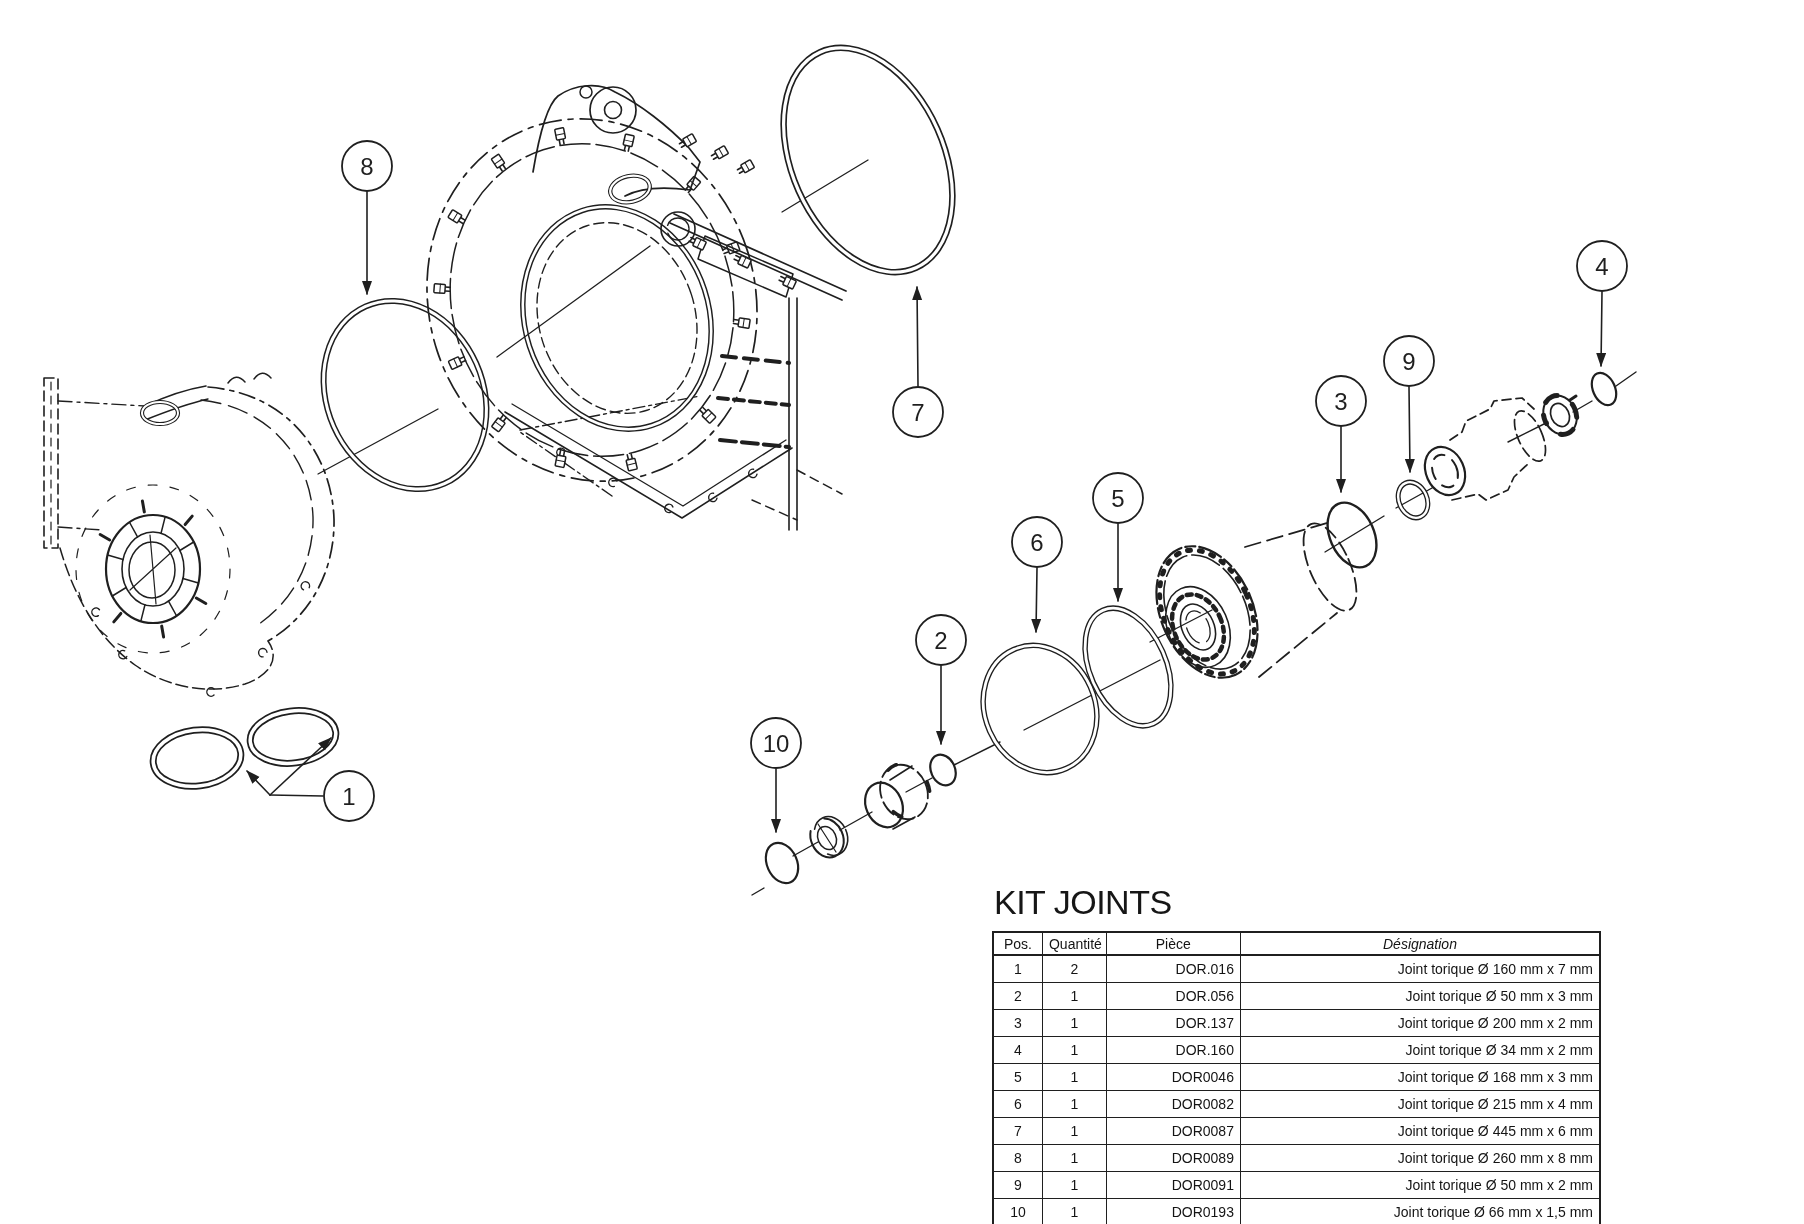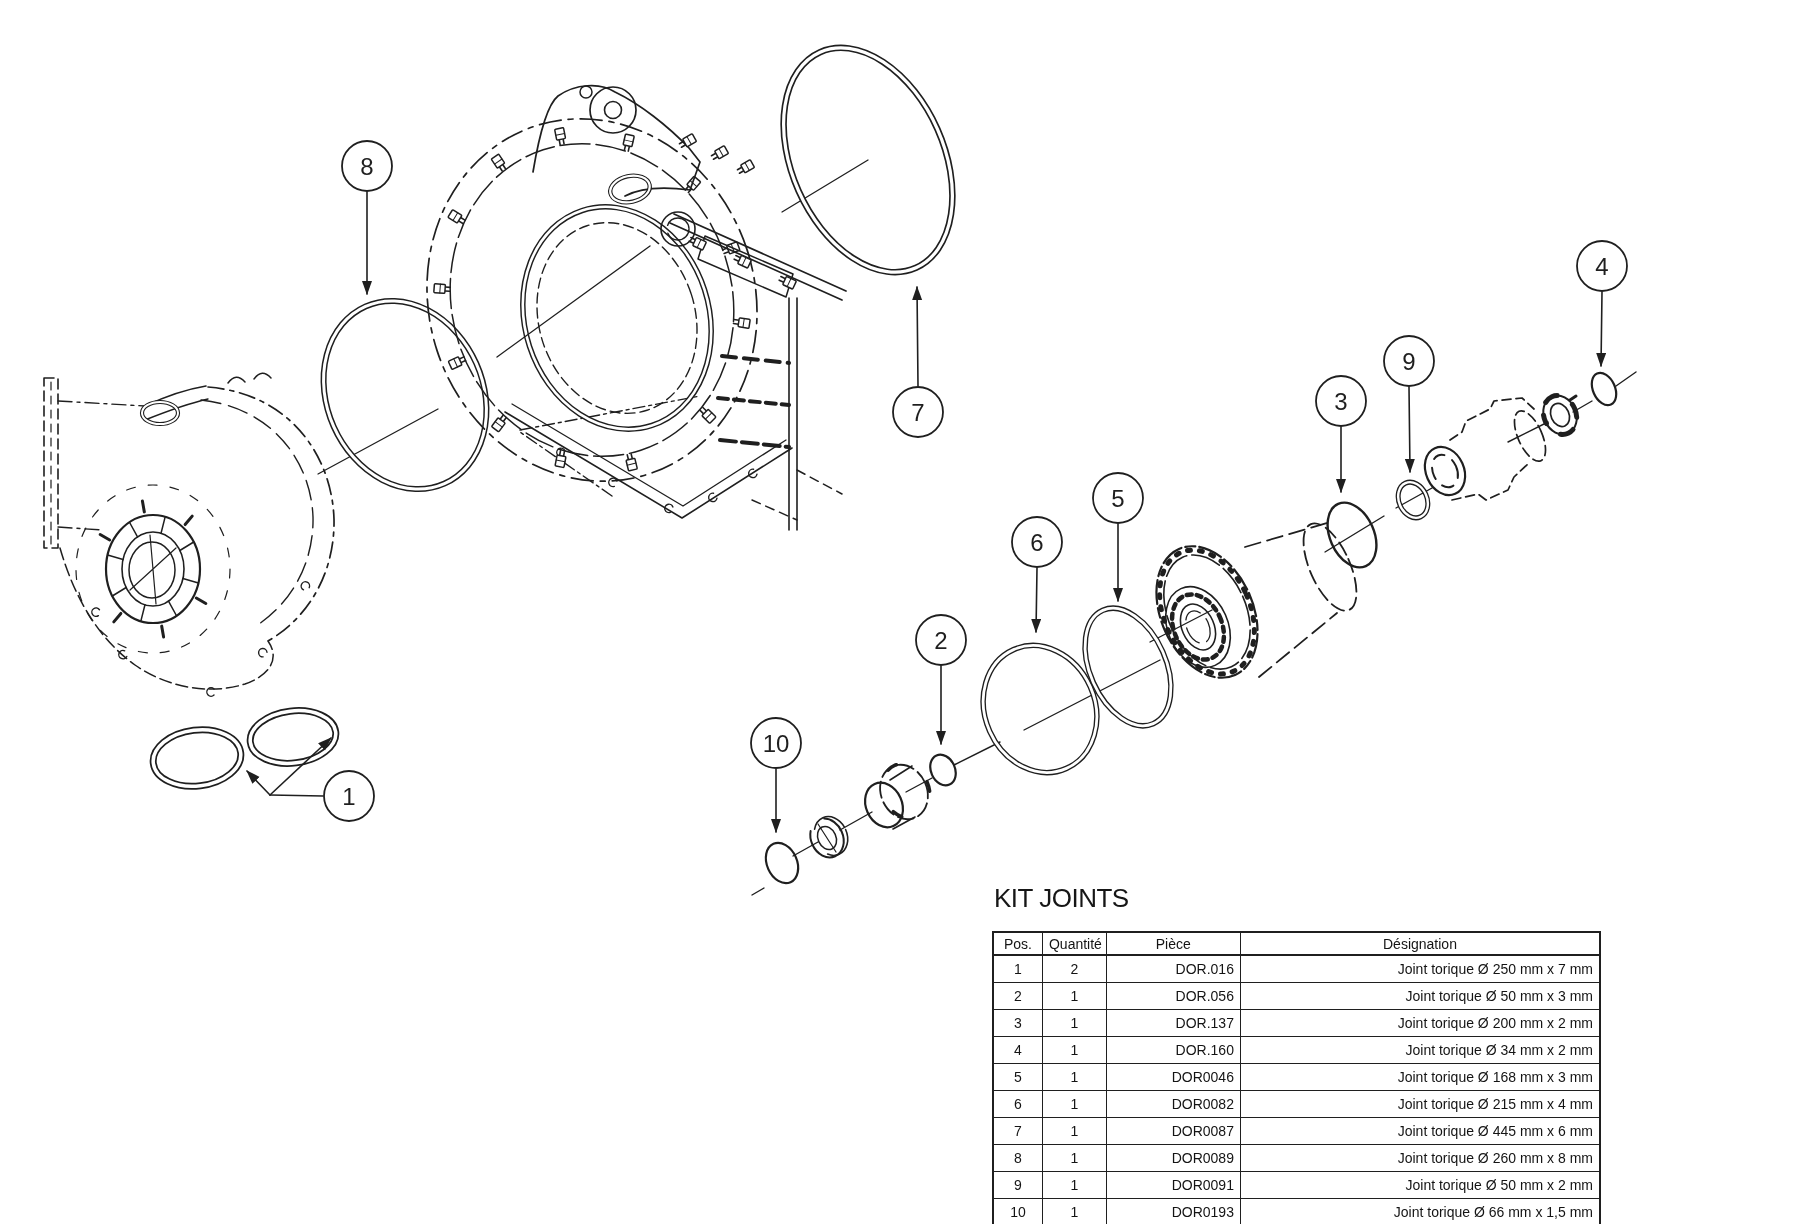--- a/index.html
+++ b/index.html
@@ -6,32 +6,32 @@
   .canvas{
     position:relative;width:1804px;height:1224px;background:#ffffff;
     font-family:"Liberation Sans",sans-serif;overflow:hidden;
   }
   svg.diagram{position:absolute;left:0;top:0;}
   .ln{fill:none;stroke:#1f1f1f;stroke-linecap:round;stroke-linejoin:round;}
   .wln{fill:none;stroke:#ffffff;}
   .callout-circle{fill:#ffffff;stroke:#1f1f1f;stroke-width:1.8;}
   .callout-num{fill:#1f1f1f;font-family:"Liberation Sans",sans-serif;font-size:24px;text-anchor:middle;}
   .page-title{
-    position:absolute;left:994px;top:883px;font-size:26px;color:#161616;
+    position:absolute;left:994px;top:883px;font-size:34px;color:#161616;
     letter-spacing:-0.5px;white-space:nowrap;
   }
   .table-wrap{position:absolute;left:992px;top:931px;}
   table.parts{border-collapse:collapse;table-layout:fixed;width:609px;
     font-size:14px;color:#141414;border:2.5px solid #1f1f1f;}
   table.parts th,table.parts td{
     border:1.5px solid #1f1f1f;height:26px;padding:0 6px;
     font-weight:400;overflow:hidden;white-space:nowrap;
   }
   table.parts thead th{height:21px;border-bottom:2px solid #1f1f1f;text-align:center;}
-  th.h-desig{text-align:right;padding-right:106px;}
+  th.h-desig{text-align:right;padding-right:106px;font-style:italic;}
   td.c-center{text-align:center;}
   td.c-left{text-align:right;padding-left:8px;}
 </style>
 </head>
 <body>
 
 <div class="canvas">
 
 <svg class="diagram" width="1804" height="1224" viewBox="0 0 1804 1224">
   <defs>
@@ -344,21 +344,21 @@
         <th>Quantité</th>
         <th>Pièce</th>
         <th class="h-desig">Désignation</th>
       </tr>
     </thead>
     <tbody id="parts-tbody">
           <tr>
             <td class="c-center">1</td>
             <td class="c-center">2</td>
             <td class="c-left">DOR.016</td>
-            <td class="c-left">Joint torique Ø 250 mm x 7 mm</td>
+            <td class="c-left">Joint torique Ø 160 mm x 7 mm</td>
           </tr>
           <tr>
             <td class="c-center">2</td>
             <td class="c-center">1</td>
             <td class="c-left">DOR.056</td>
             <td class="c-left">Joint torique Ø 50 mm x 3 mm</td>
           </tr>
           <tr>
             <td class="c-center">3</td>
             <td class="c-center">1</td>

